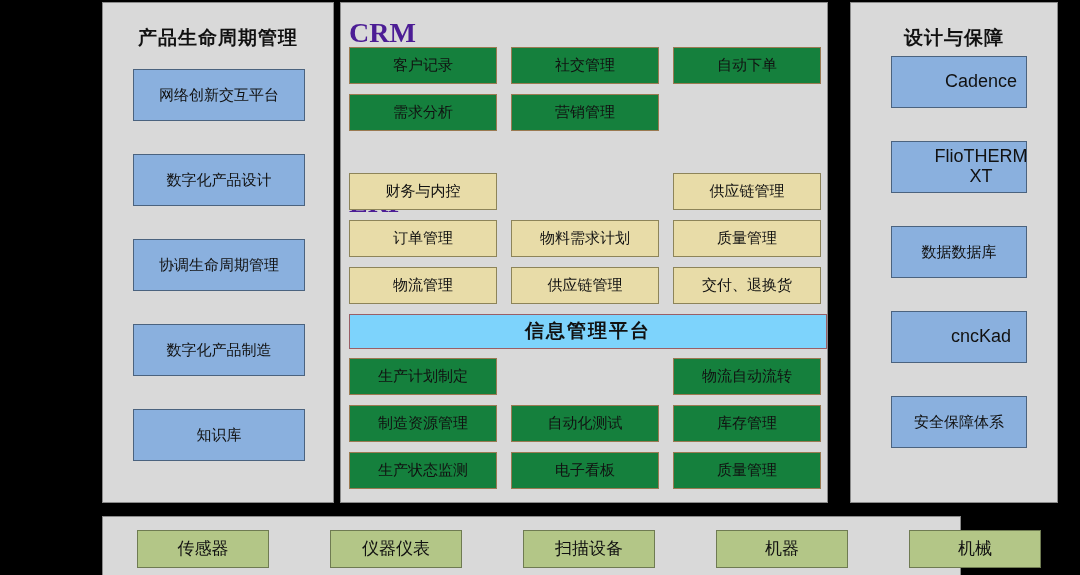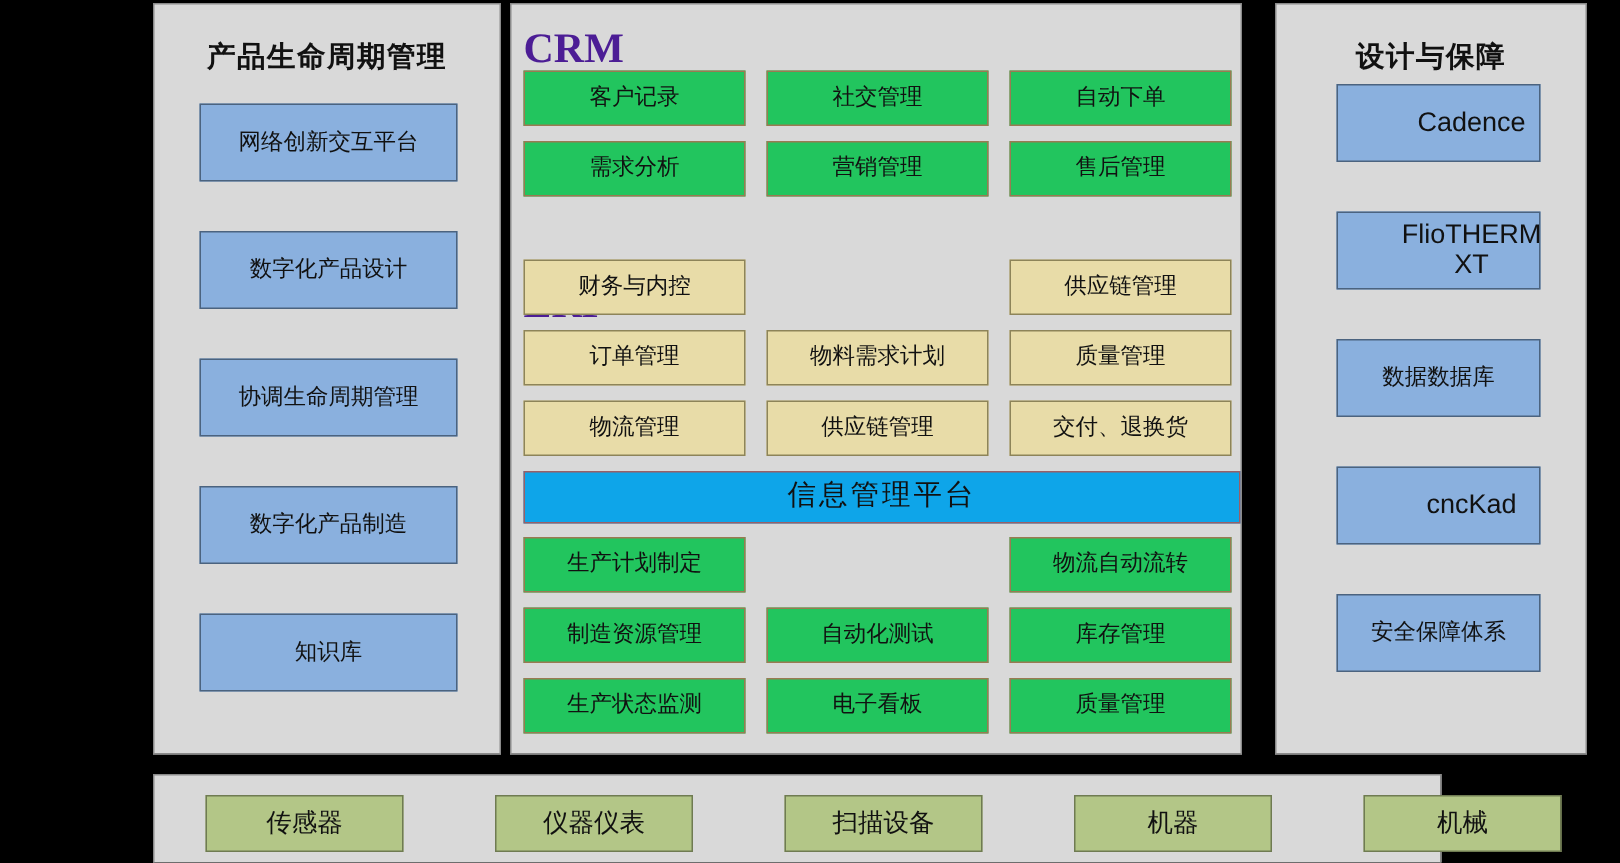--- a/index.html
+++ b/index.html
@@ -45,23 +45,23 @@
     border: 1px solid #7a7160;
     display: flex;
     align-items: center;
     justify-content: center;
     font-size: 15px;
     color: #111111;
     text-align: center;
     line-height: 1.1;
   }
   .cell.blue   { background: #8ab0de; border-color: #4b637f; }
-  .cell.orange { background: #22c55e; border-color: #9a7a52; text-align: center; }
+  .cell.orange { background: #15803d; border-color: #9a7a52; text-align: center; }
   .cell.beige  { background: #e8dca8; border-color: #8d8459; }
-  .cell.pink   { background: #0ea5e9; border-color: #9a5f66; }
+  .cell.pink   { background: #7dd3fc; border-color: #9a5f66; font-weight: bold; }
   .cell.green  { background: #b3c687; border-color: #6f7b52; }
 
   .cell.latin {
     font-family: "Liberation Sans", "DejaVu Sans", sans-serif;
     font-size: 18px;
     padding-left: 44px;
   }
 
   
   #plm-panel {
@@ -187,21 +187,20 @@
   <div class="panel" id="center-panel">
 
     <div class="section" id="crm-section">
       <div class="section-title" id="crm-title">CRM</div>
       <div class="grid3" id="crm-grid">
         <div class="cell orange">客户记录</div>
         <div class="cell orange">社交管理</div>
         <div class="cell orange">自动下单</div>
         <div class="cell orange">需求分析</div>
         <div class="cell orange">营销管理</div>
-        <div class="cell orange">售后管理</div>
       </div>
     </div>
 
     <div class="section" id="erp-section">
       <div class="section-title" id="erp-title">ERP</div>
       <div class="grid3" id="erp-grid">
         <div class="cell beige">财务与内控</div>
         <div class="cell spacer-cell"></div>
         <div class="cell beige">供应链管理</div>
         <div class="cell beige">订单管理</div>

